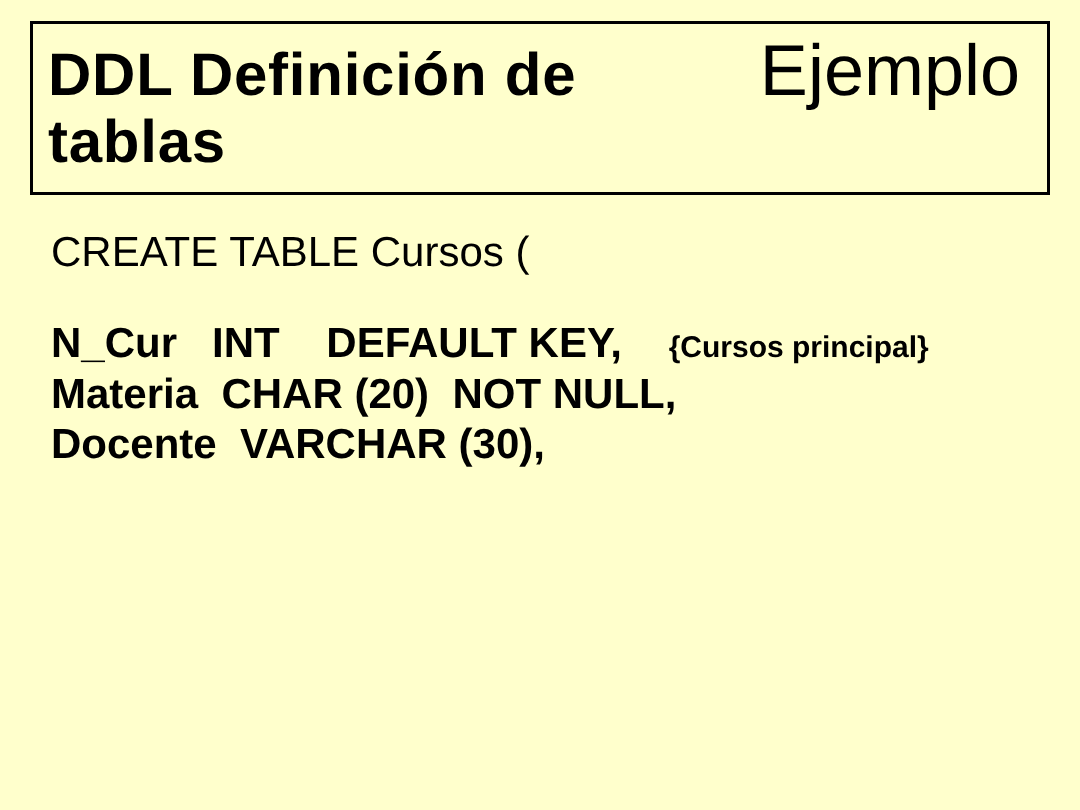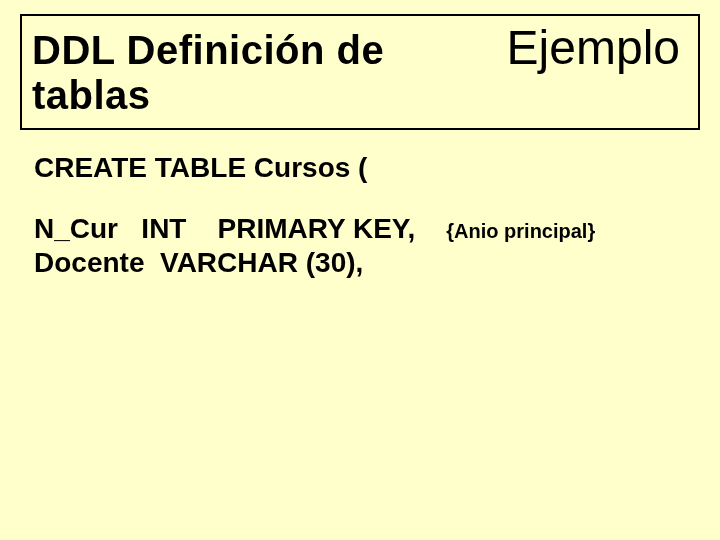--- a/index.html
+++ b/index.html
@@ -33,21 +33,21 @@
     padding-right: 8px;
   }
   .body {
     position: absolute;
     top: 152px;
     left: 34px;
     right: 34px;
   }
   .line-create {
     font-size: 28px;
-    font-weight: bold;
+    font-weight: normal;
     margin-bottom: 28px;
   }
   .line {
     font-size: 28px;
     font-weight: bold;
     line-height: 1.2;
     white-space: pre;
   }
   .comment {
     font-size: 20px;
@@ -57,15 +57,16 @@
 </head>
 <body>
 
 <div class="title-box">
   <span class="title-main">DDL  Definición de tablas</span>
   <span class="title-sub">Ejemplo</span>
 </div>
 
 <div class="body">
   <div class="line-create">CREATE TABLE Cursos  (</div>
-  <div class="line"><span>N_Cur   INT    PRIMARY KEY,    </span><span class="comment">{Anio principal}</span></div>
+  <div class="line"><span>N_Cur   INT    DEFAULT KEY,    </span><span class="comment">{Cursos principal}</span></div>
+  <div class="line">Materia  CHAR (20)  NOT NULL,</div>
   <div class="line">Docente  VARCHAR (30),</div>
 </div>
 
 </body></html>

